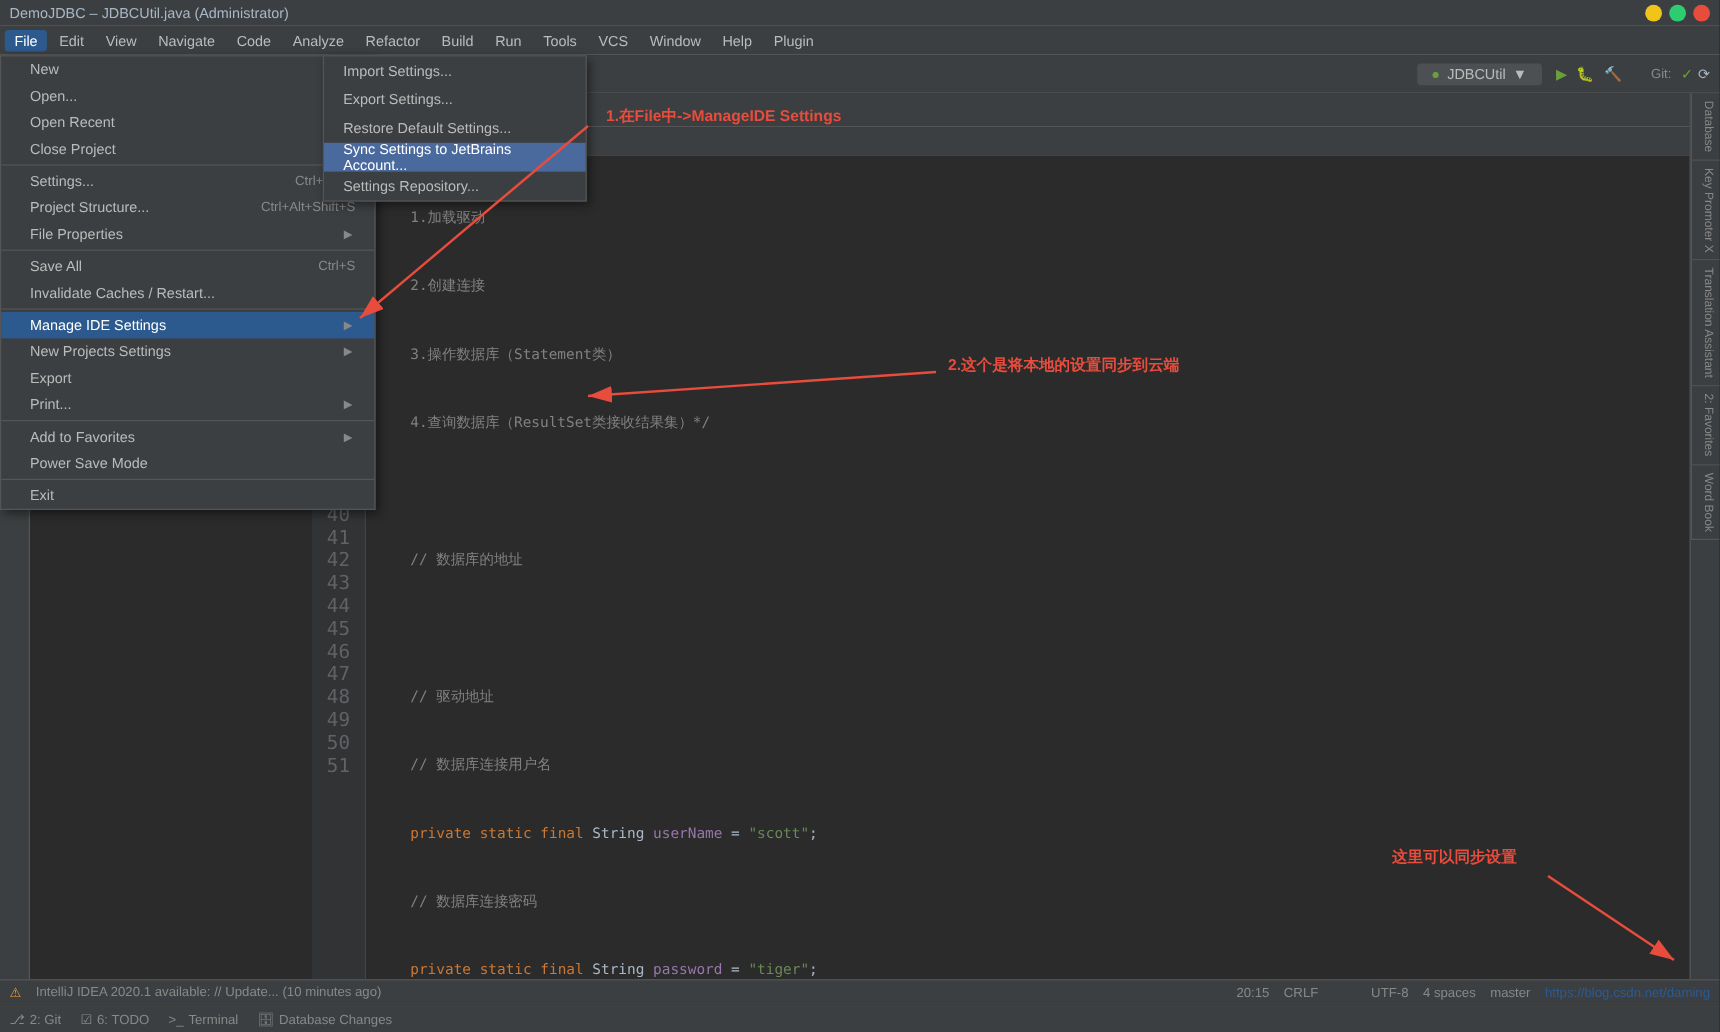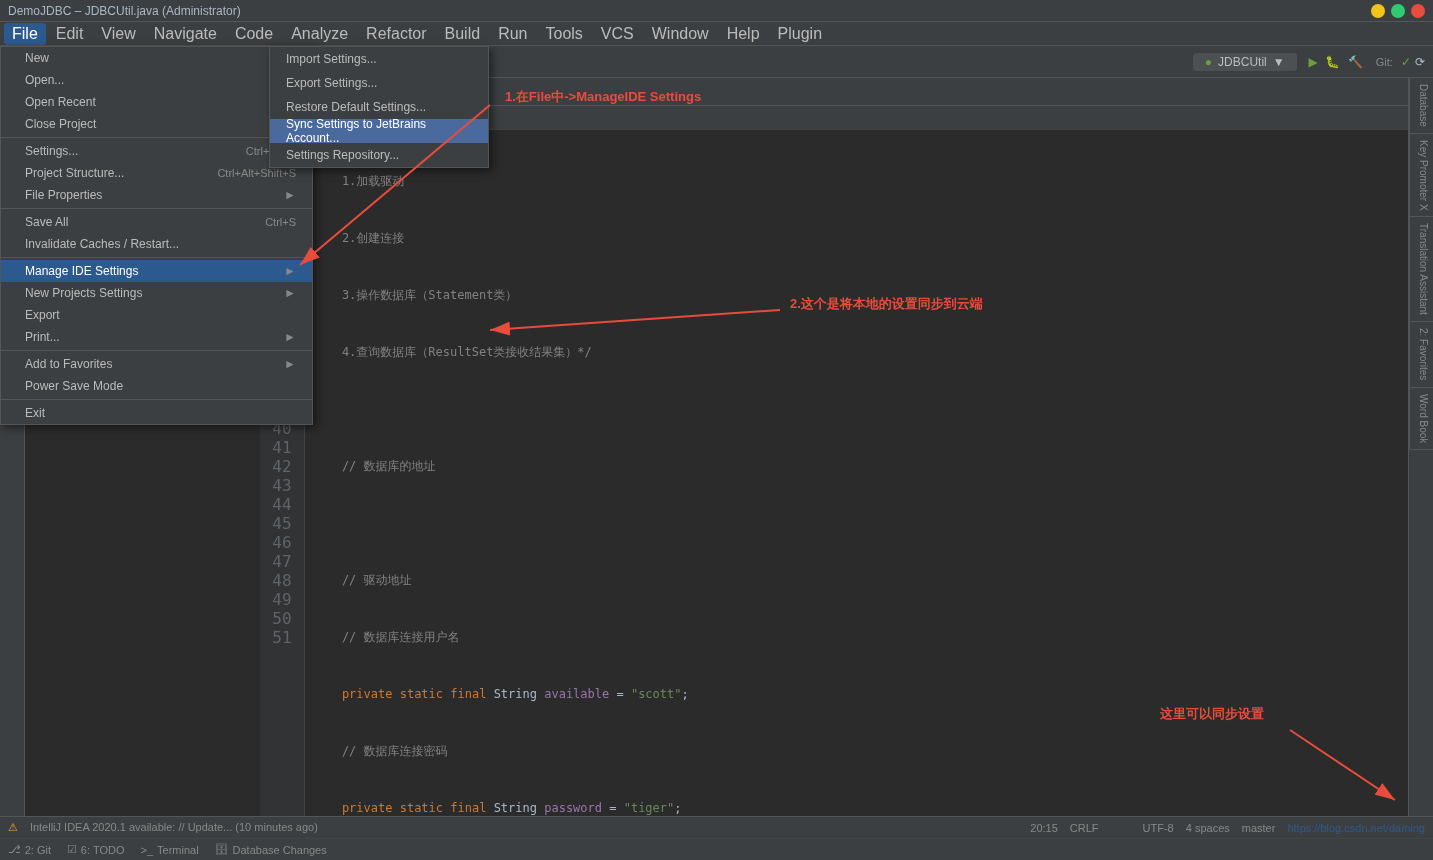--- a/index.html
+++ b/index.html
@@ -44,21 +44,21 @@
       display: flex;
       align-items: center;
       padding: 0 4px;
       border-bottom: 1px solid #555;
       gap: 2px;
     }
     .menu-item {
       padding: 2px 8px;
       cursor: pointer;
       color: #bbb;
-      font-size: 16px;
+      font-size: 12px;
       border-radius: 3px;
     }
     .menu-item:hover, .menu-item.active {
       background: #4c5052;
     }
     .menu-item.active {
       background: #2d5a8e;
       color: #fff;
     }
 
@@ -302,21 +302,21 @@
   <div style="background:#4c5052; padding:2px 12px; border-radius:3px; color:#bbb; font-size:12px; display:flex; align-items:center; gap:6px;">
     <span style="color:#6a9f3c;">●</span>
     <span>JDBCUtil</span>
     <span>▼</span>
   </div>
   <div style="display:flex; gap:8px; margin-left:8px; color:#888;">
     <span style="color:#6a9f3c; cursor:pointer;">▶</span>
     <span style="color:#cc7832; cursor:pointer;">🐛</span>
     <span style="cursor:pointer;">🔨</span>
   </div>
-  <span style="color:#888; margin-left:8px; font-size:11px;">Git:</span>
+  <span style="color:#888; margin-left:20px; font-size:11px;">Git:</span>
   <div style="display:flex; gap:4px; margin-left:4px;">
     <span style="cursor:pointer; color:#6a9f3c;">✓</span>
     <span style="cursor:pointer;">⟳</span>
   </div>
 </div>
 
 <div id="file-menu-dropdown">
   <div class="dropdown-item">
     <span>New</span>
     <span class="arrow">►</span>
@@ -453,21 +453,21 @@
     <div id="code-content">
       <div><span style="color:#808080;">    1.加载驱动</span></div>
       <div><span style="color:#808080;">    2.创建连接</span></div>
       <div><span style="color:#808080;">    3.操作数据库（Statement类）</span></div>
       <div><span style="color:#808080;">    4.查询数据库（ResultSet类接收结果集）*/</span></div>
       <div>&nbsp;</div>
       <div><span style="color:#808080;">    // 数据库的地址</span></div>
       <div>&nbsp;</div>
       <div><span style="color:#808080;">    // 驱动地址</span></div>
       <div><span style="color:#808080;">    // 数据库连接用户名</span></div>
-      <div><span style="color:#cc7832;">    private static final </span><span style="color:#a9b7c6;">String </span><span style="color:#9876aa;">available</span><span style="color:#a9b7c6;"> = </span><span style="color:#6a8759;">"scott"</span><span style="color:#a9b7c6;">;</span></div>
+      <div><span style="color:#cc7832;">    private static final </span><span style="color:#a9b7c6;">String </span><span style="color:#9876aa;">userName</span><span style="color:#a9b7c6;"> = </span><span style="color:#6a8759;">"scott"</span><span style="color:#a9b7c6;">;</span></div>
       <div><span style="color:#808080;">    // 数据库连接密码</span></div>
       <div><span style="color:#cc7832;">    private static final </span><span style="color:#a9b7c6;">String </span><span style="color:#9876aa;">password</span><span style="color:#a9b7c6;"> = </span><span style="color:#6a8759;">"tiger"</span><span style="color:#a9b7c6;">;</span></div>
       
       
       
       
       
       
       
       

